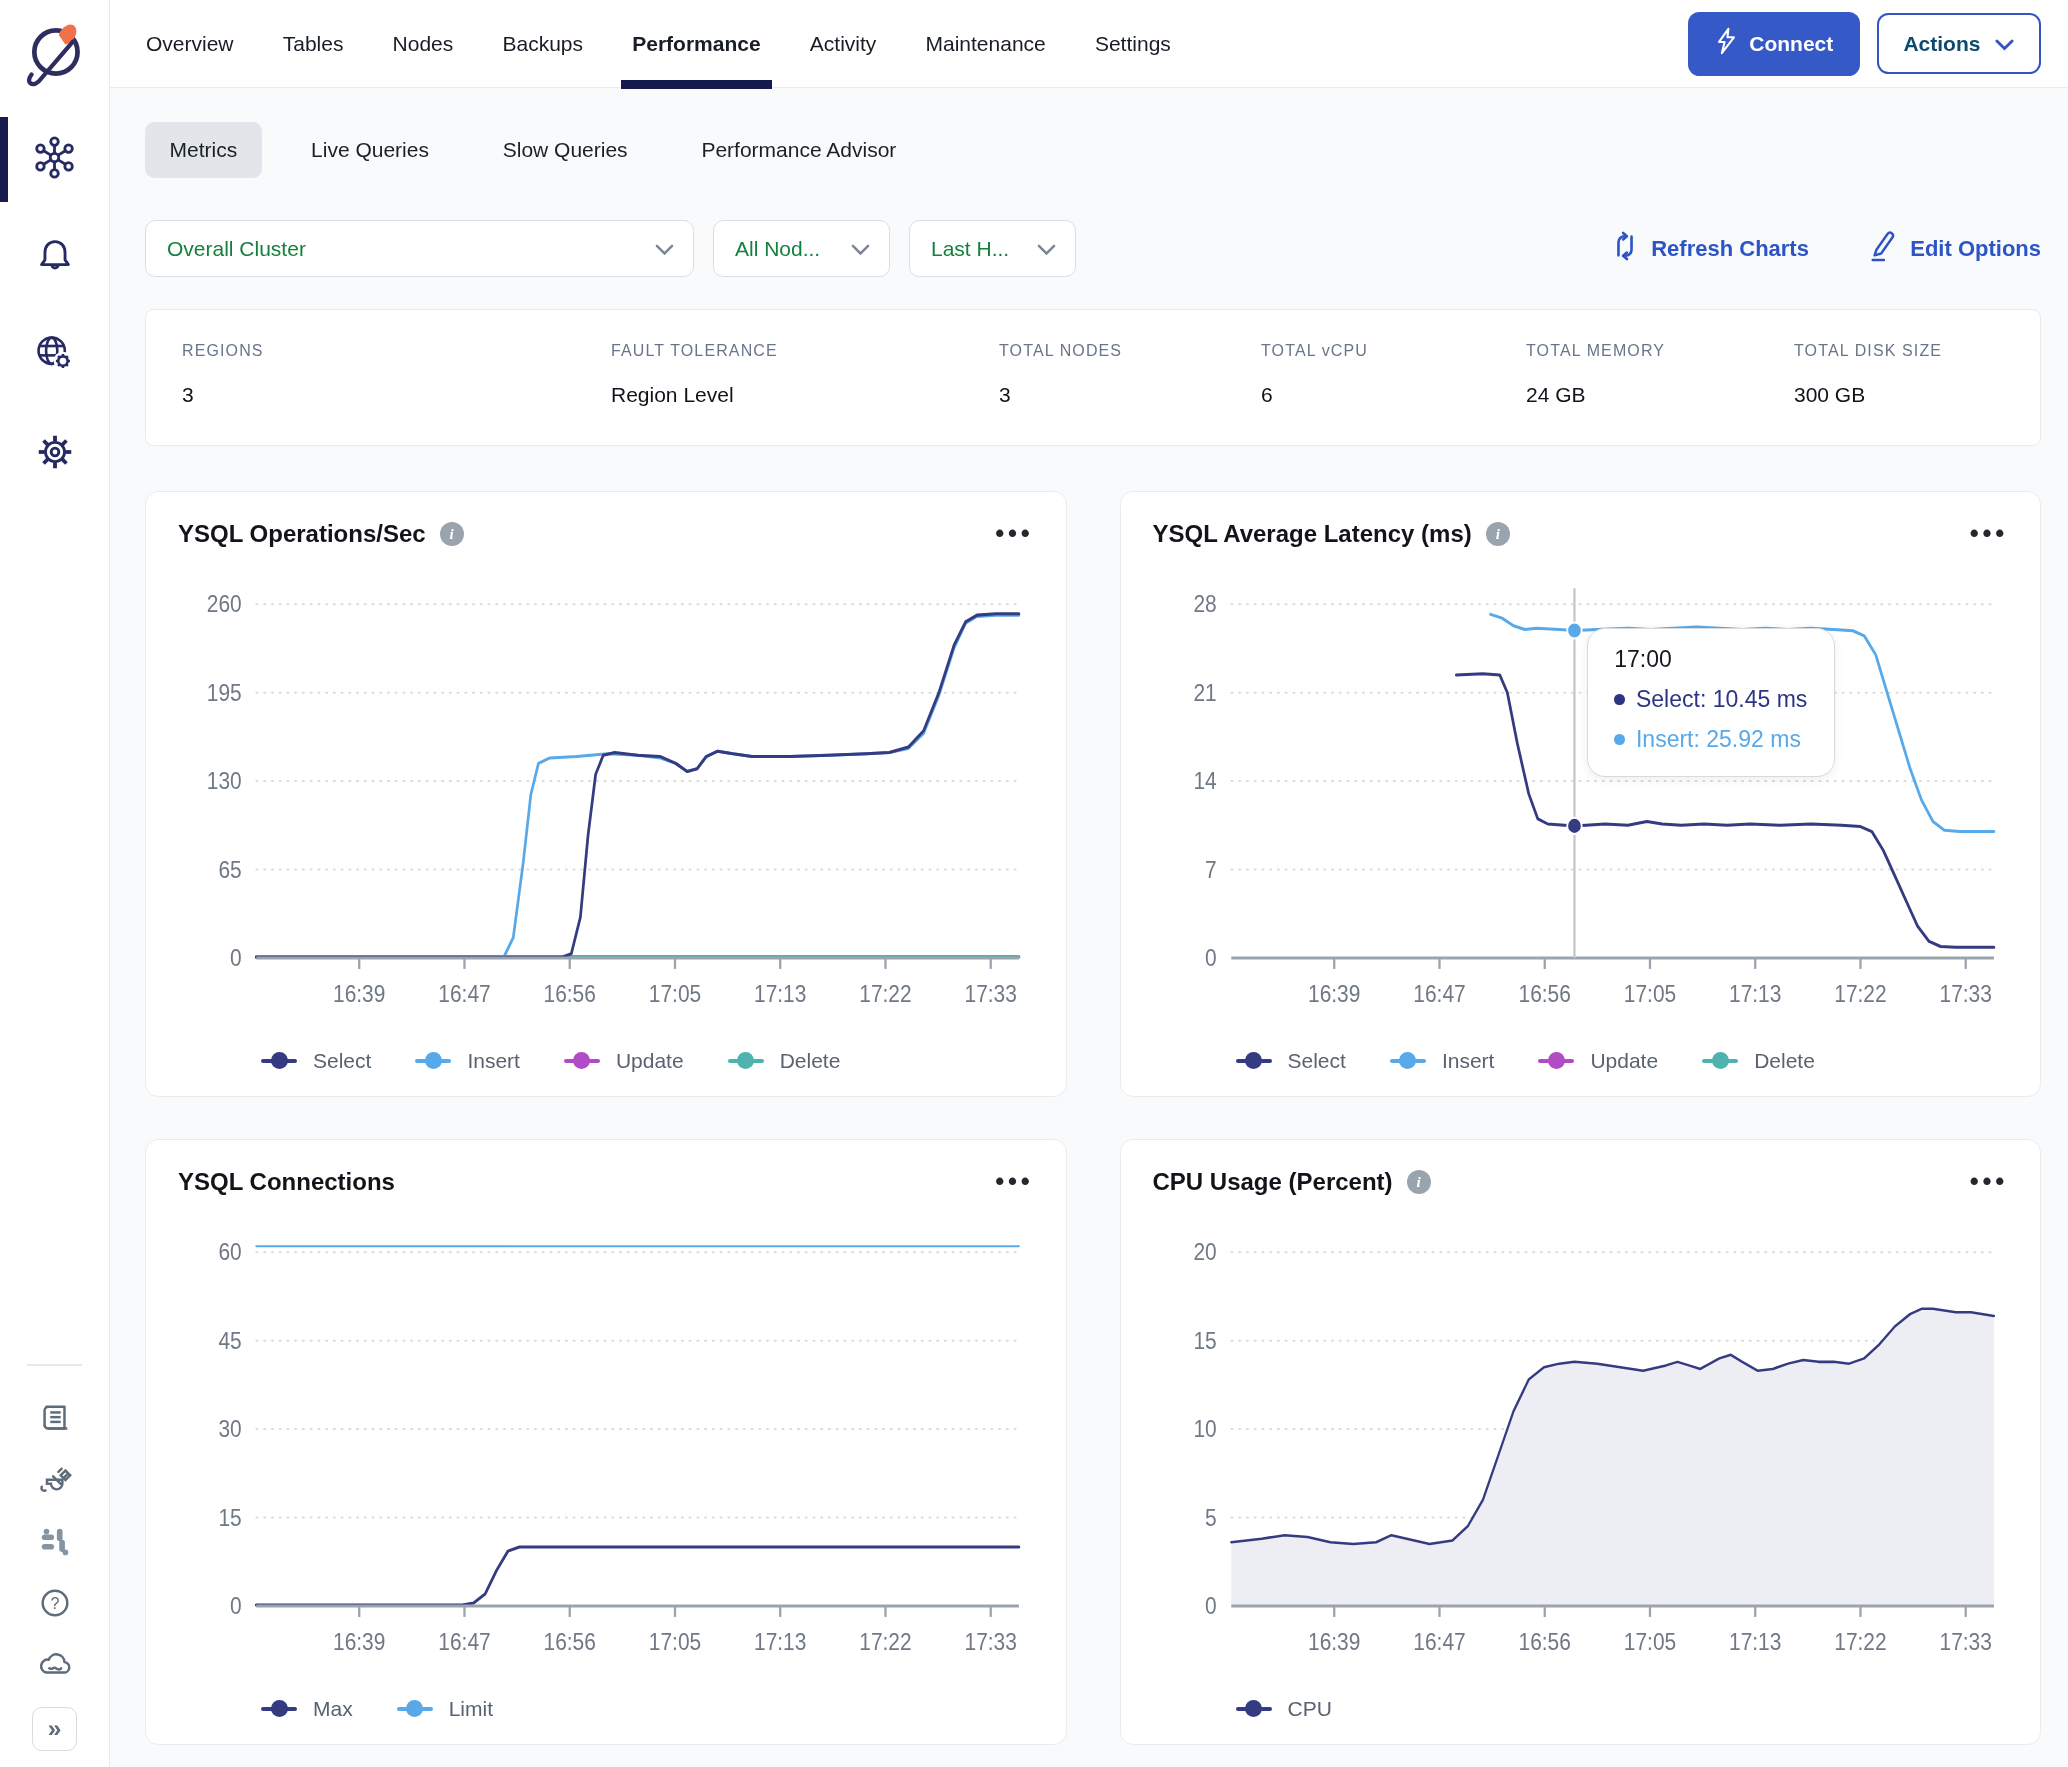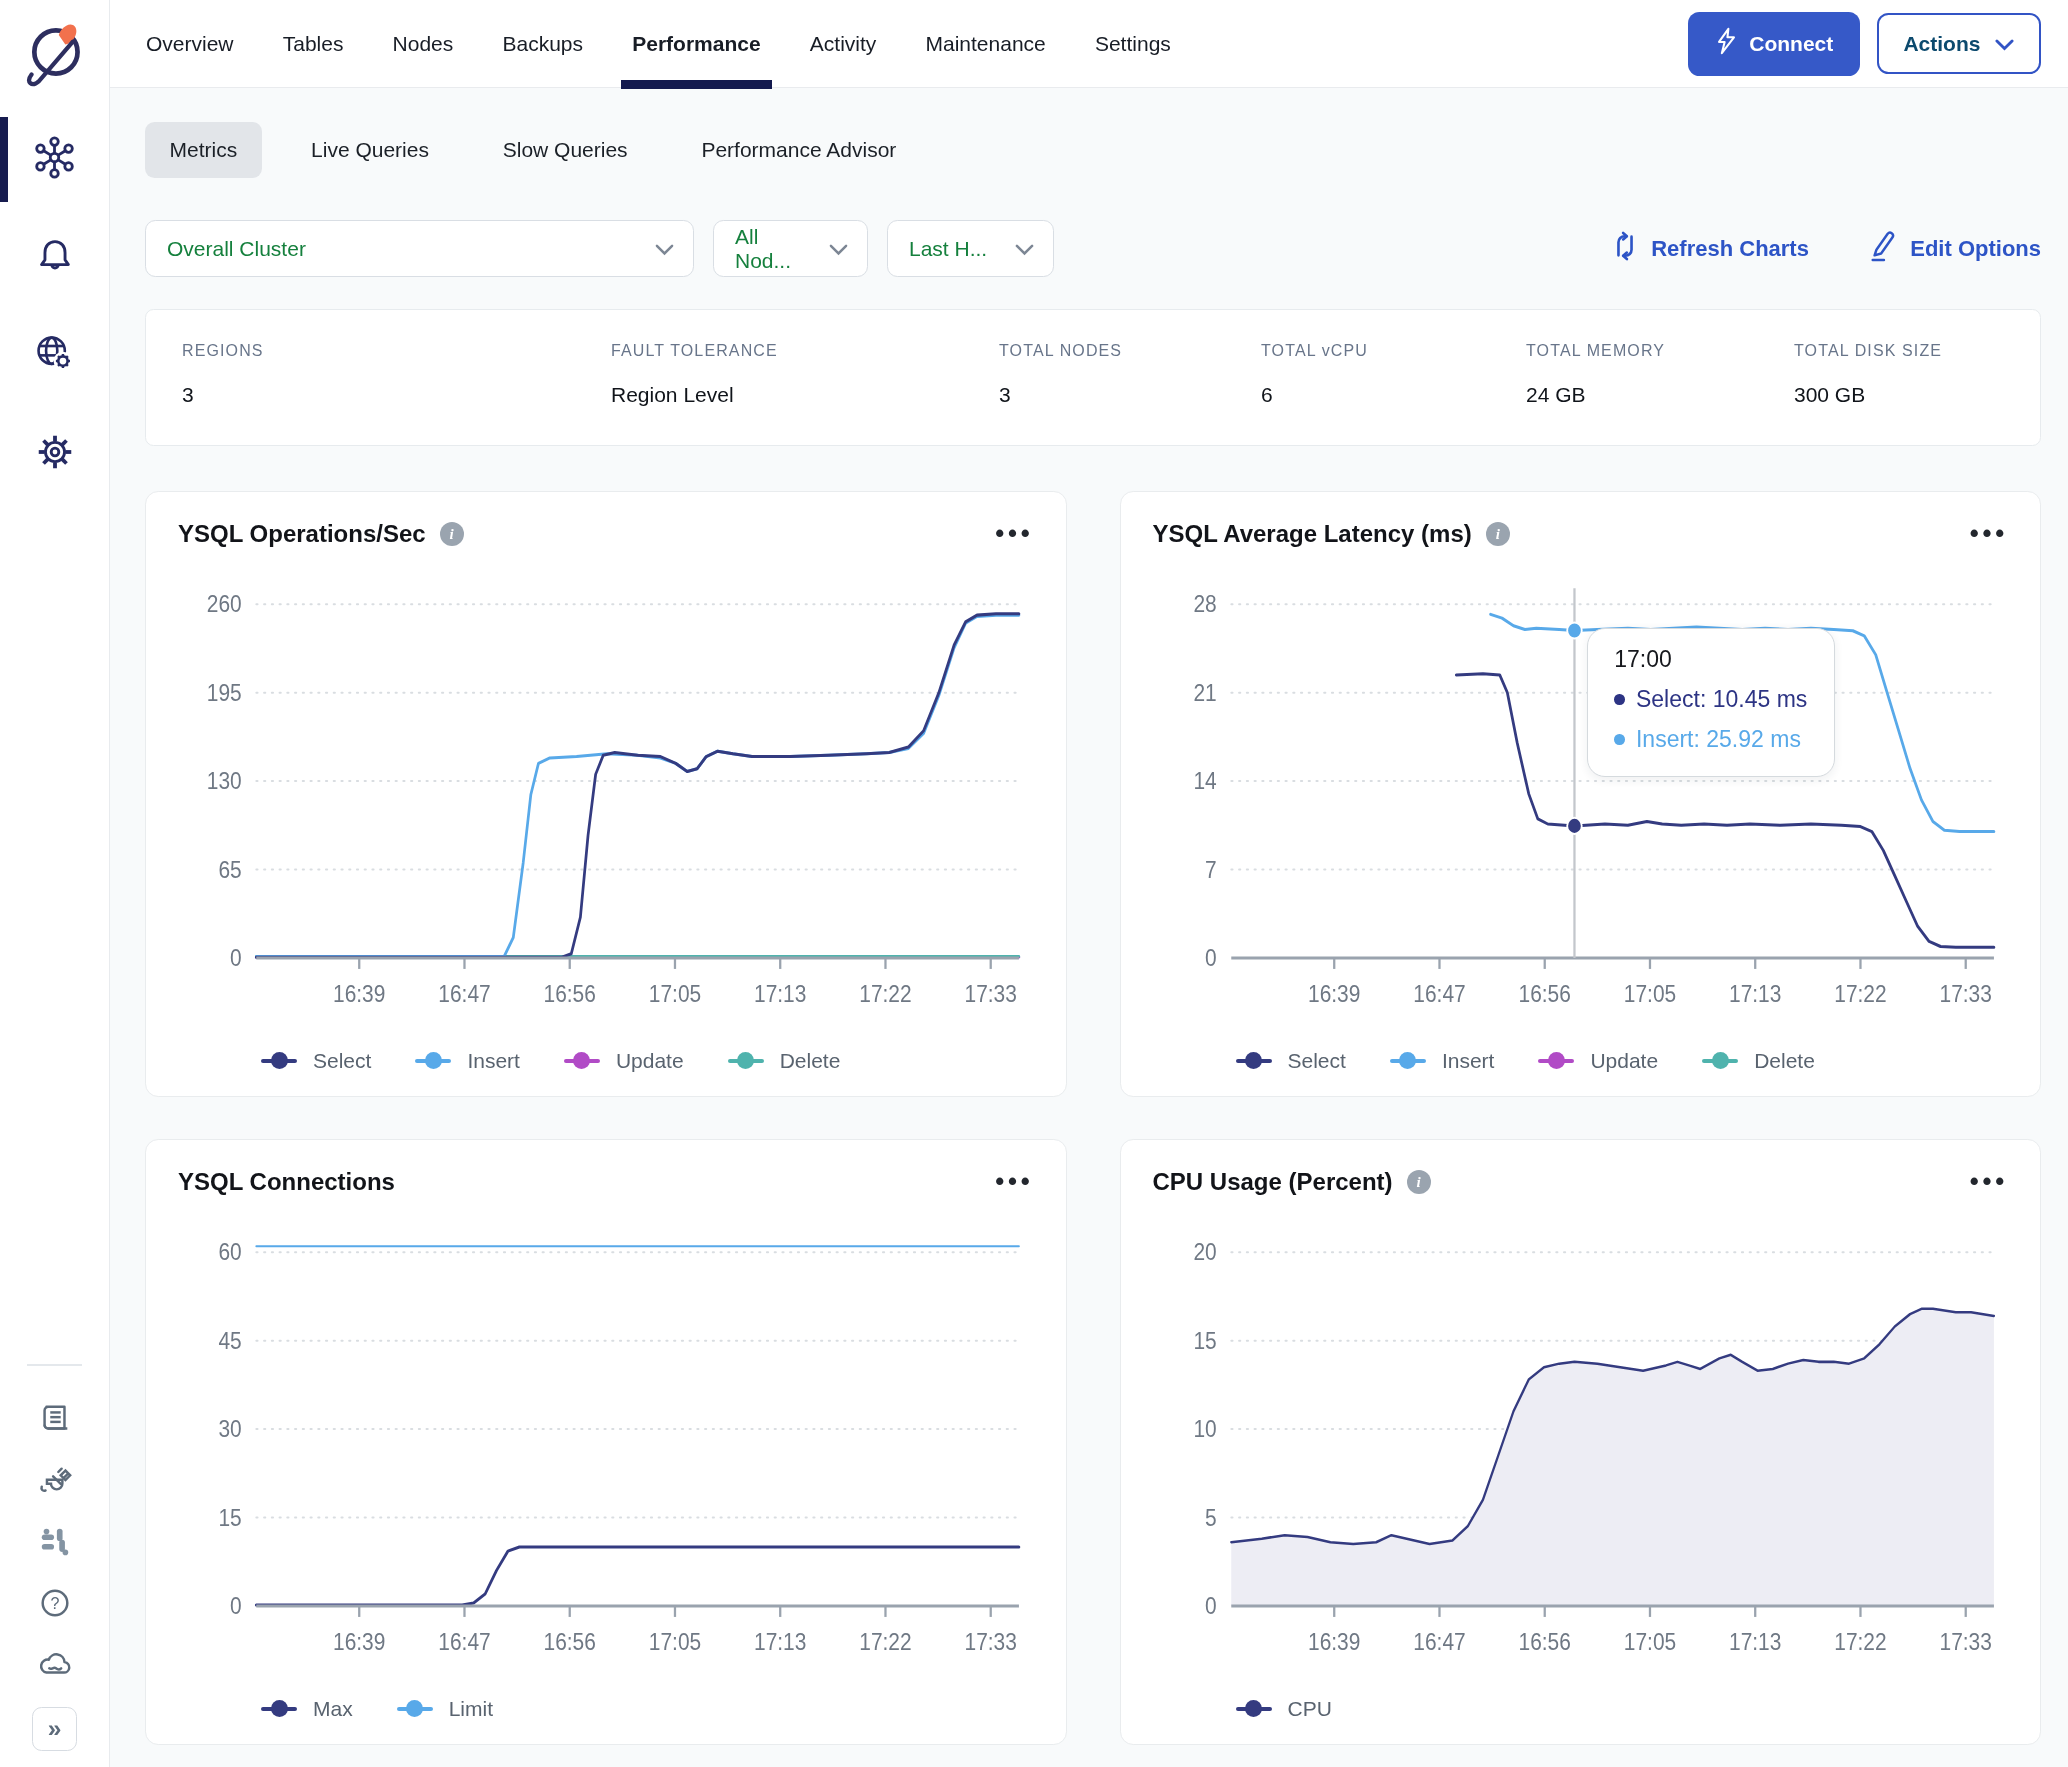--- a/index.html
+++ b/index.html
@@ -31,21 +31,21 @@
 
   
   .content{flex:1;background:#f8fafb;padding:34px 28px 23px 35px;}
   .subtabs{display:flex;align-items:center;gap:24.6px;margin-bottom:42px;}
   .subtab{padding:16px 24.6px;font-size:21px;color:#1b2027;border-radius:9.5px;}
   .subtab.active{background:#e2e5e9;}
 
   .filters-row{display:flex;align-items:center;gap:19px;margin-bottom:32px;}
   .dropdown{display:flex;align-items:center;justify-content:space-between;background:#fff;border:1.9px solid #d9dee4;border-radius:10.4px;height:57px;padding:0 19px 0 21px;font-size:21px;color:#15803d;gap:15px;}
   .dd-cluster{width:549px;}
-  .dd-nodes{width:155px;}
+  .dd-nodes{width:177px;}
   .dd-range{width:167px;}
   .filters-right{margin-left:auto;display:flex;gap:59px;align-items:center;}
   .link-btn{display:inline-flex;align-items:center;gap:12.3px;color:#2d54c6;font-weight:bold;font-size:22px;}
 
   .stats-panel{background:#fff;border:1.9px solid #e7ebee;border-radius:8.5px;display:flex;padding:32px 9.5px 38px 36px;margin-bottom:45px;}
   .stat{flex:0 0 auto;}
   .stat-label{font-size:16px;letter-spacing:.07em;color:#68758a;margin-bottom:23px;}
   .stat-value{font-size:21px;color:#10141a;}
   .stat:nth-child(1){width:429px;}
   .stat:nth-child(2){width:388px;}

